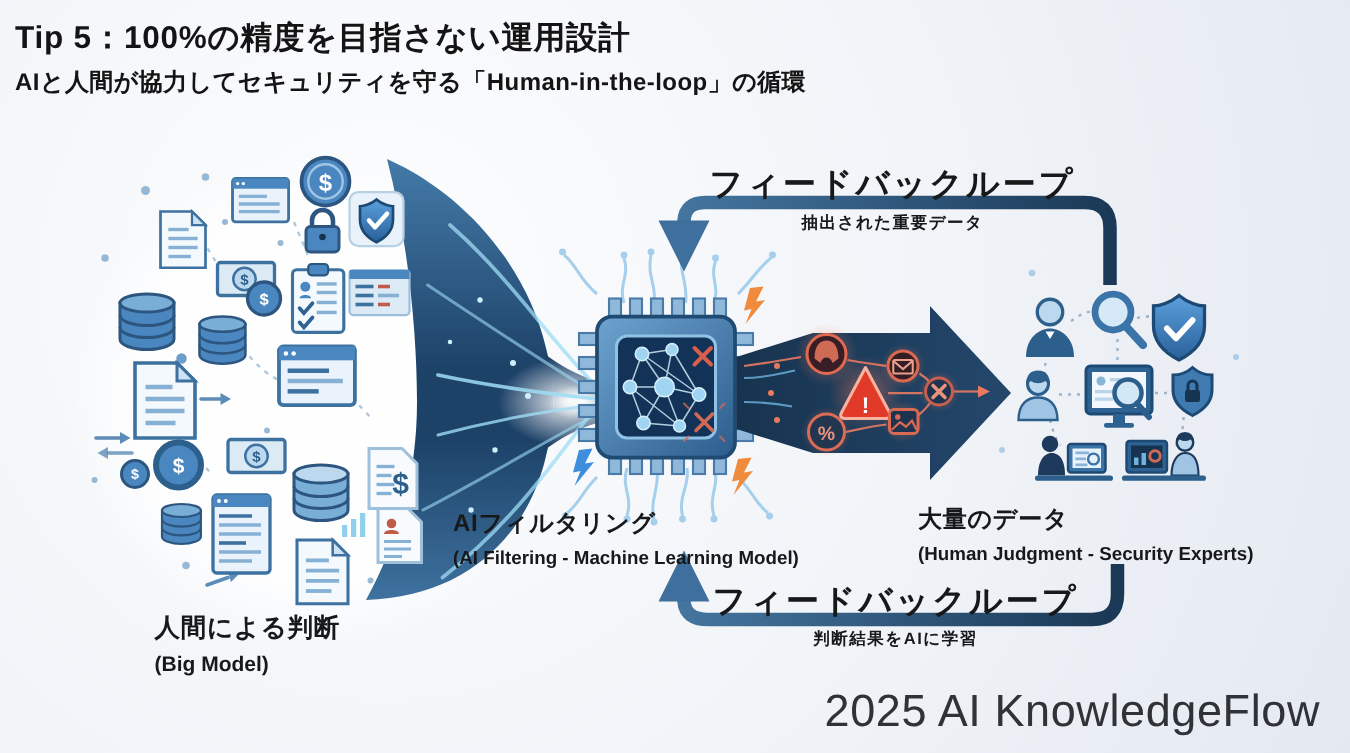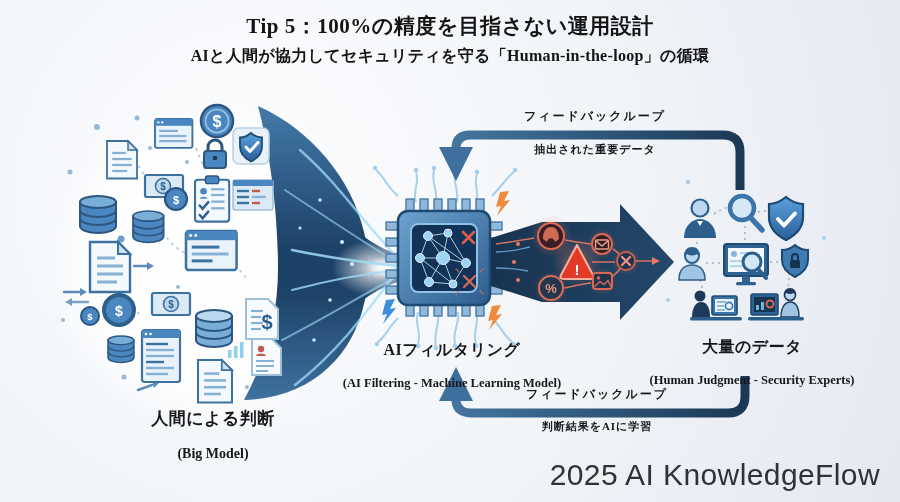--- a/index.html
+++ b/index.html
@@ -2,29 +2,29 @@
 <html><head>
 <meta charset="utf-8">
 <style>
   html,body{margin:0;padding:0;}
   body{font-family:"Liberation Sans","DejaVu Sans",sans-serif;}
   .stage{
     position:relative;width:900px;height:502px;overflow:hidden;
     background:radial-gradient(circle at 28% 38%, #fcfdfe 0%, #f1f4f8 52%, #e4e9f1 100%);
   }
   .art{position:absolute;left:0;top:0;width:900px;height:502px;}
-  .lbl{position:absolute;text-align:center;color:#17181a;line-height:1.25;font-family:Liberation Serif, serif;}
+  .lbl{position:absolute;text-align:left;color:#17181a;line-height:1.25;}
   .center{transform:translateX(-50%);}
   .title-block{left:450px;top:13px;width:880px;font-weight:bold;color:#141414;}
   .title-line1{font-size:21px;letter-spacing:.5px;}
   .title-line2{font-size:16px;margin-top:7px;letter-spacing:.3px;}
-  .loop-label{font-size:12px;font-weight:bold;letter-spacing:2px;}
+  .loop-label{font-size:22px;font-weight:bold;letter-spacing:2px;}
   .loop-sub{font-size:11px;font-weight:bold;letter-spacing:1px;}
   .node-title{font-size:16px;font-weight:bold;letter-spacing:.5px;}
-  .node-sub{font-size:12.5px;font-weight:bold;margin-top:16px;}
+  .node-sub{font-size:12.5px;font-weight:bold;margin-top:5px;}
   .bigdata .node-title{font-size:17px;}
   .bigdata .node-sub{font-size:14px;}
   .credit{position:absolute;right:20px;bottom:10px;font-size:30px;color:#303238;letter-spacing:.4px;}
 </style>
 </head>
 <body>
 
 <div class="stage">
 
 <svg class="art" viewBox="0 0 900 502">

